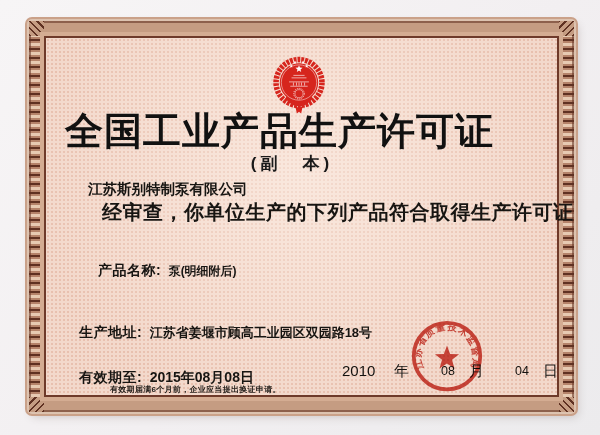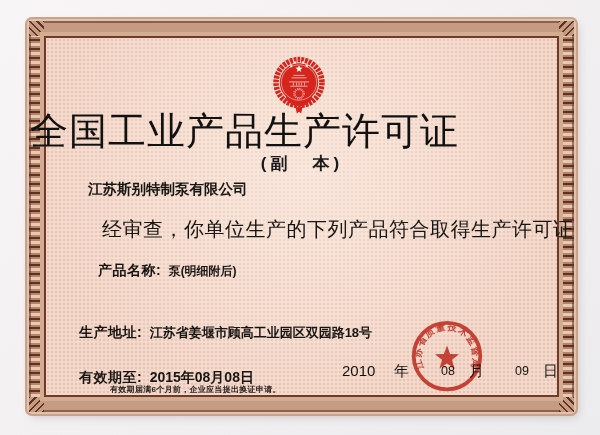--- a/index.html
+++ b/index.html
@@ -27,27 +27,27 @@
   .corner.tr{right:0;top:0;background:repeating-linear-gradient(-45deg,#5f3122 0 2px,#c59c82 2px 5px);}
   .corner.bl{left:0;bottom:0;background:repeating-linear-gradient(-45deg,#5f3122 0 2px,#c59c82 2px 5px);}
   .inner{position:absolute;left:15px;top:15px;right:15px;bottom:15px;
          border:2px solid #6e3a2a;box-shadow:0 0 0 4px #d4ac92;
          background-color:#f3d9cc;
          background-image:radial-gradient(ellipse at 50% 38%,rgba(255,244,236,.55),rgba(241,212,197,.1) 75%),
                           radial-gradient(rgba(213,150,126,.40) 1px,transparent 1px);
          background-size:100% 100%,4px 4px;}
   
   .abs{position:absolute;color:#171512;white-space:nowrap;}
-  .title{left:30px;width:464px;top:106px;text-align:left;
-         font-family:"Liberation Serif","DejaVu Serif",serif;font-weight:normal;
+  .title{left:30px;width:464px;top:106px;text-align:right;
+         font-family:"Liberation Serif","DejaVu Serif",serif;font-weight:bold;
          font-size:38px;letter-spacing:1px;color:#111;}
-  .subtitle{left:40px;width:524px;top:152px;text-align:center;
+  .subtitle{left:30px;width:524px;top:152px;text-align:center;
             font-size:17px;font-weight:bold;letter-spacing:4px;color:#1a1a1a;}
   .company{left:88px;top:180px;font-size:14.5px;font-weight:bold;}
-  .body1{left:102px;top:199px;font-size:20px;font-weight:normal;letter-spacing:.5px;margin-top:17px;}
+  .body1{left:102px;top:199px;font-size:20px;font-weight:bold;letter-spacing:.5px;}
   .body2{left:62px;top:230px;font-size:20px;font-weight:bold;letter-spacing:.5px;}
   .frow{position:absolute;white-space:nowrap;color:#171512;}
   .flabel{font-size:14px;font-weight:bold;letter-spacing:.5px;}
   .fvalue{font-size:13px;font-weight:bold;margin-left:3px;margin-top:43px;}
   .fvalue.num{font-size:14px;}
   .note{left:80px;top:384px;font-size:8px;font-weight:bold;color:#26211d;letter-spacing:.3px;padding-left:30px;}
   .dt{position:absolute;top:362px;font-weight:normal;color:#14120f;font-size:15px;}
   .dt.num{font-size:12.5px;top:364px;}
   .emblem{position:absolute;left:264px;top:54px;width:70px;height:62px;}
   .seal{position:absolute;left:409px;top:316px;width:76px;height:78px;
@@ -119,21 +119,21 @@
     <span class="flabel">有效期至:</span>
     <span class="fvalue num">2015年08月08日</span>
   </div>
 
   <div class="abs note">有效期届满6个月前，企业应当提出换证申请。</div>
 
   <span class="dt" style="left:342px;">2010</span>
   <span class="dt" style="left:394px;">年</span>
   <span class="dt num" style="left:441px;">08</span>
   <span class="dt" style="left:469px;">月</span>
-  <span class="dt num" style="left:515px;">09</span>
+  <span class="dt num" style="left:515px;">04</span>
   <span class="dt" style="left:543px;">日</span>
 
   <svg class="seal" viewBox="0 0 72 72">
     <circle cx="36" cy="37" r="31.5" fill="none" stroke="#cb3a2f" stroke-width="3.6"></circle>
     <path id="sealArc" d="M 15.5,51 A 24.8,24.8 0 1 1 56.5,51" fill="none"></path>
     <text font-size="9" font-weight="bold" fill="#cb3a2f" font-family="'Liberation Sans','DejaVu Sans',sans-serif">
       <textPath href="#sealArc" startOffset="3" textLength="100">江苏省质量技术监督局</textPath>
     </text>
     <polygon fill="#cb3a2f" points="36,27 38.94,34.96 47.41,35.29 40.76,40.55 43.05,48.71 36,44 28.95,48.71 31.24,40.55 24.59,35.29 33.06,34.96"></polygon>
   </svg>

